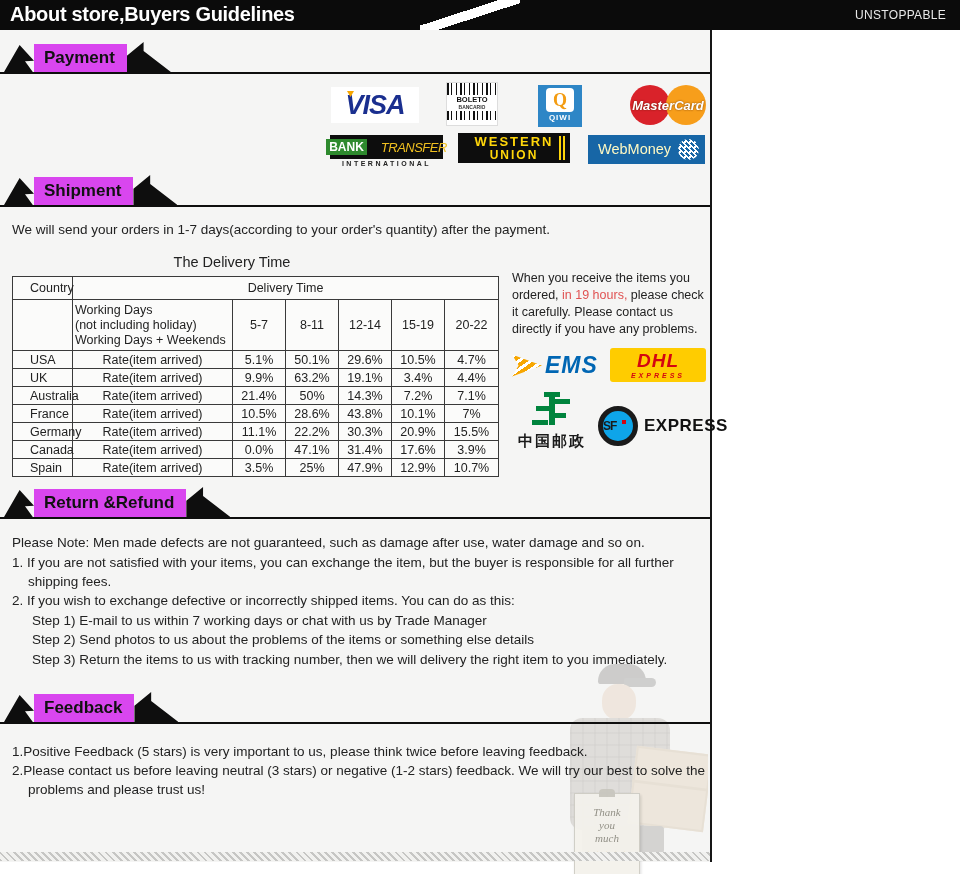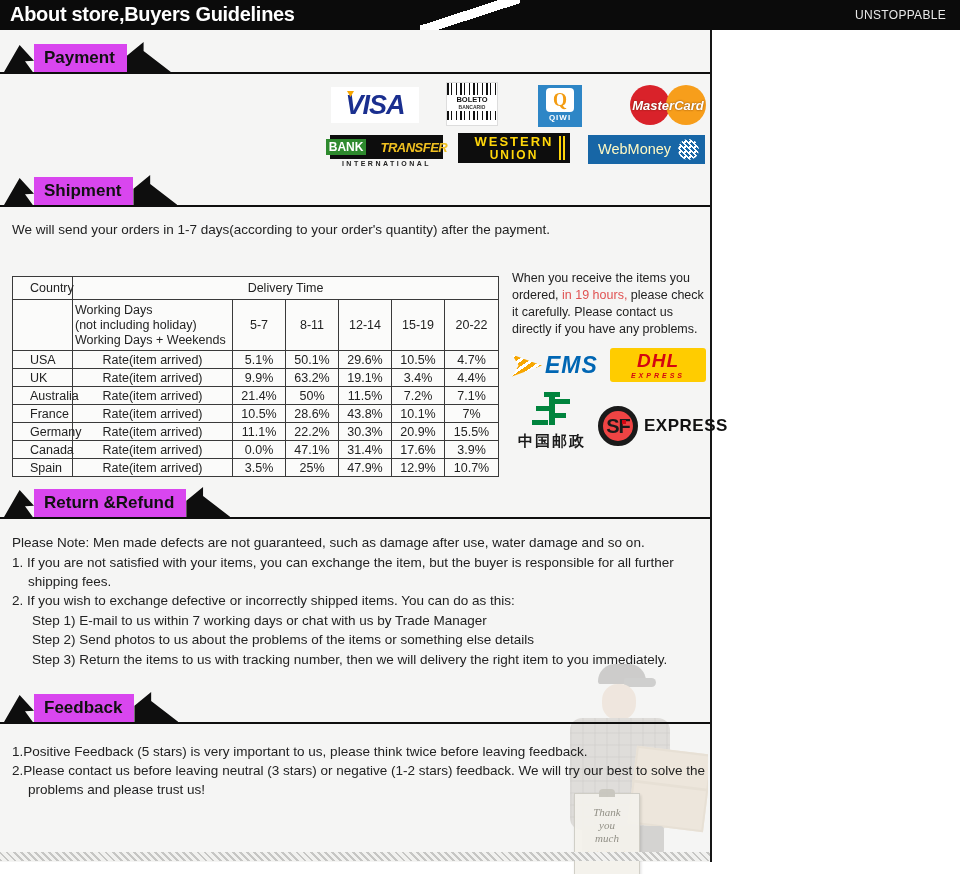--- a/index.html
+++ b/index.html
@@ -43,21 +43,21 @@
     font-family:"Liberation Serif",serif;font-weight:bold;font-size:18px;color:#f39c12;line-height:24px;}
   .qiwi .qname{color:#fff;font-size:8px;font-weight:bold;letter-spacing:1px;line-height:12px;}
   .mc{left:628px;top:55px;width:80px;height:40px;}
   .mc .c1{position:absolute;left:2px;top:0;width:40px;height:40px;border-radius:50%;background:#d9222a;}
   .mc .c2{position:absolute;right:2px;top:0;width:40px;height:40px;border-radius:50%;background:#f79e1b;}
   .mc .mcl{position:absolute;left:0;top:13px;width:80px;text-align:center;color:#fff;font-size:13px;
     font-style:italic;font-weight:bold;text-shadow:0 0 2px rgba(80,30,0,.8);}
   .bt{left:330px;top:105px;width:113px;text-align:center;}
   .bt .plate{background:#0d0d0d;border-radius:0;height:24px;display:flex;align-items:center;justify-content:center;gap:14px;}
   .bt .bank{background:#2e8a2e;color:#fff;font-weight:900;font-size:12px;padding:1px 3px;}
-  .bt .trans{color:#f0c020;font-weight:700;font-style:italic;font-size:13px;letter-spacing:-0.5px;}
+  .bt .trans{color:#f0c020;font-weight:400;font-style:italic;font-size:13px;letter-spacing:-0.5px;}
   .bt .intl{font-size:7px;font-weight:700;letter-spacing:2.5px;color:#222;line-height:10px;}
   .wu{left:458px;top:103px;width:112px;height:30px;background:#0d0d0d;color:#ffd60a;text-align:center;
     font-weight:900;letter-spacing:2px;position:absolute;}
   .wu .l1{font-size:13px;line-height:14px;margin-top:2px;}
   .wu .l2{font-size:12px;line-height:12px;}
   .wu .pipes{position:absolute;right:3px;top:3px;width:8px;height:24px;
     background:linear-gradient(90deg,#ffd60a 0 2px,transparent 2px 4px,#ffd60a 4px 6px,transparent 6px);}
   .wm{left:588px;top:105px;width:117px;height:29px;background:#1766a6;color:#fef9c3;position:absolute;}
   .wm .wname{position:absolute;left:10px;top:6px;font-size:14.5px;}
   .wm .globe{position:absolute;right:6px;top:4px;width:21px;height:21px;border-radius:50%;background:#fff;
@@ -82,21 +82,21 @@
     clip-path:polygon(0 0,100% 50%,0 100%,22% 50%);}
   .ems b{color:#0066b3;font-style:italic;font-weight:900;font-size:23px;letter-spacing:1px;}
   .dhl{left:610px;top:318px;width:96px;height:34px;background:#ffcc00;border-radius:3px;text-align:center;}
   .dhl .dtxt{color:#d40511;font-style:italic;font-weight:900;font-size:19px;letter-spacing:1px;line-height:26px;}
   .dhl .dsub{color:#d40511;font-style:italic;font-weight:700;font-size:7px;line-height:4px;letter-spacing:3px;}
   .cpost{left:512px;top:362px;width:80px;text-align:center;}
   .cpost svg{display:block;margin:0 auto;}
   .cpost .cname{font-size:15px;font-weight:bold;color:#1a1a1a;letter-spacing:2px;margin-top:2px;}
   .sf{left:598px;top:376px;display:flex;align-items:center;gap:6px;}
   .sf .ring{width:40px;height:40px;border:5px solid #1a1a1a;border-radius:50%;box-sizing:border-box;
-    text-align:center;font-weight:900;font-size:20px;color:#1a1a1a;line-height:30px;letter-spacing:-1px;position:relative;background:#ef4444;}
+    font-weight:900;font-size:12px;color:#1a1a1a;line-height:30px;letter-spacing:-1px;position:relative;background:#0ea5e9;}
   .sf .ring u{text-decoration:none;}
   .sf .dot{position:absolute;right:7px;top:9px;width:4px;height:4px;background:#d40511;}
   .sf .sfx{font-weight:900;font-size:17px;color:#111;letter-spacing:0.5px;}
 
   
   .r-ret{top:457px;}
   .ret-text{top:503px;left:12px;width:694px;}
   .ret-text div{margin-bottom:0.5px;}
   .hang{padding-left:16px;text-indent:-16px;}
   .step{padding-left:20px;}
@@ -174,20 +174,21 @@
     <span class="wname">WebMoney</span>
     <span class="globe"></span>
   </div>
 
   <div class="ribbon r-ship">
     <span class="tri-l"></span>
     <span class="rlabel">Shipment</span>
     <span class="tri-r"></span>
   </div>
   <div class="abs txt ship-intro">We will send your orders in 1-7 days(according to your order's quantity) after the payment.</div>
+  <div class="abs tbl-title">The Delivery Time</div>
 
   <table class="dtable">
     <colgroup>
         <col style="width:60px">
         <col style="width:160px">
         <col style="width:53px">
         <col style="width:53px">
         <col style="width:53px">
         <col style="width:53px">
         <col style="width:54px">
@@ -226,21 +227,21 @@
           <td>63.2%</td>
           <td>19.1%</td>
           <td>3.4%</td>
           <td>4.4%</td>
         </tr>
         <tr class="dr">
           <td class="cl">Australia</td>
           <td>Rate(item arrived)</td>
           <td>21.4%</td>
           <td>50%</td>
-          <td>11.5%</td>
+          <td>14.3%</td>
           <td>7.2%</td>
           <td>7.1%</td>
         </tr>
         <tr class="dr">
           <td class="cl">France</td>
           <td>Rate(item arrived)</td>
           <td>10.5%</td>
           <td>28.6%</td>
           <td>43.8%</td>
           <td>10.1%</td>

